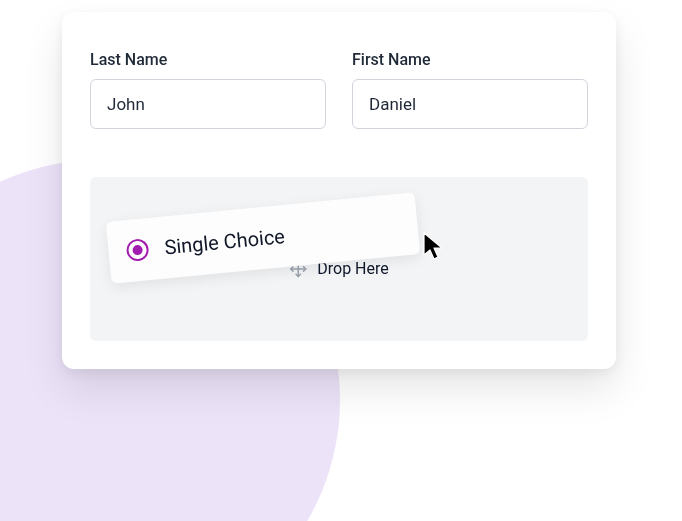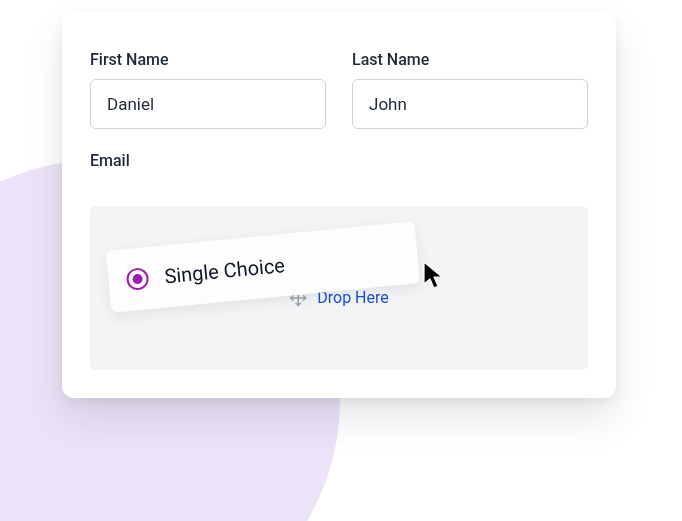--- a/index.html
+++ b/index.html
@@ -73,21 +73,21 @@
       position: relative;
     }
     .drop-label {
       position: absolute;
       left: 50%;
       top: 82px;
       transform: translateX(-50%);
       display: flex;
       align-items: center;
       gap: 10px;
-      color: #1d4ed8;
+      color: #0f172a;
       font-size: 16px;
       text-align: center;
     }
     .drag-card {
       position: absolute;
       left: 18px;
       top: 30px;
       width: 310px;
       height: 62px;
       background: #fdfdfe;
@@ -135,31 +135,30 @@
   </style>
 </head>
 <body>
 
 <div class="blob"></div>
 
 <div class="card">
 
   <div class="row">
     <div class="field">
+      <label class="label">Last Name</label>
+      <input class="input" type="text" value="John" style="">
+    </div>
+    <div class="field">
       <label class="label">First Name</label>
       <input class="input" type="text" value="Daniel" style="">
-    </div>
-    <div class="field">
-      <label class="label">Last Name</label>
-      <input class="input" type="text" value="John" style="">
     </div>
   </div>
 
   <div class="field full">
-    <label class="label">Email</label>
   </div>
 
   <div class="dropzone">
     <div class="drop-label">
       <svg class="move-icon" viewBox="0 0 24 24" fill="none" stroke="currentColor" stroke-width="2" stroke-linecap="round" stroke-linejoin="round">
         <polyline points="5 9 2 12 5 15"></polyline>
         <polyline points="9 5 12 2 15 5"></polyline>
         <polyline points="15 19 12 22 9 19"></polyline>
         <polyline points="19 9 22 12 19 15"></polyline>
         <line x1="2" y1="12" x2="22" y2="12"></line>

